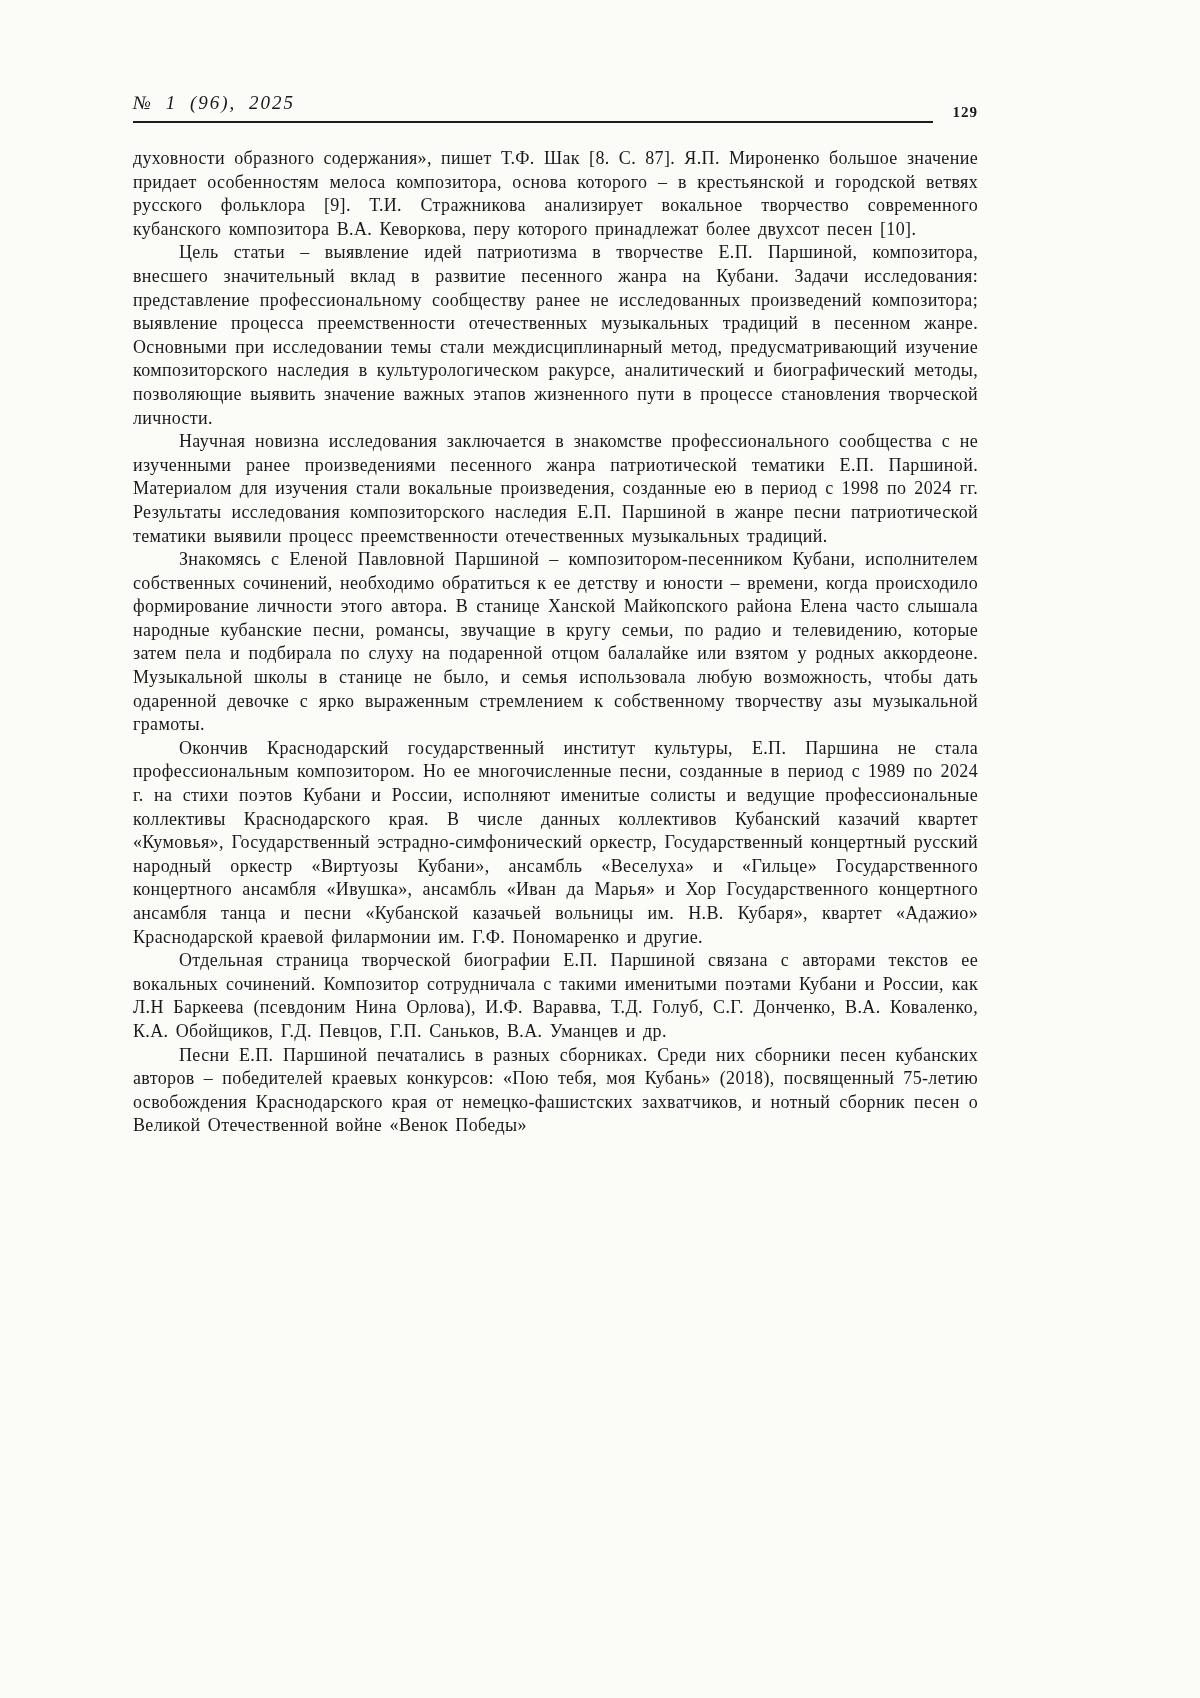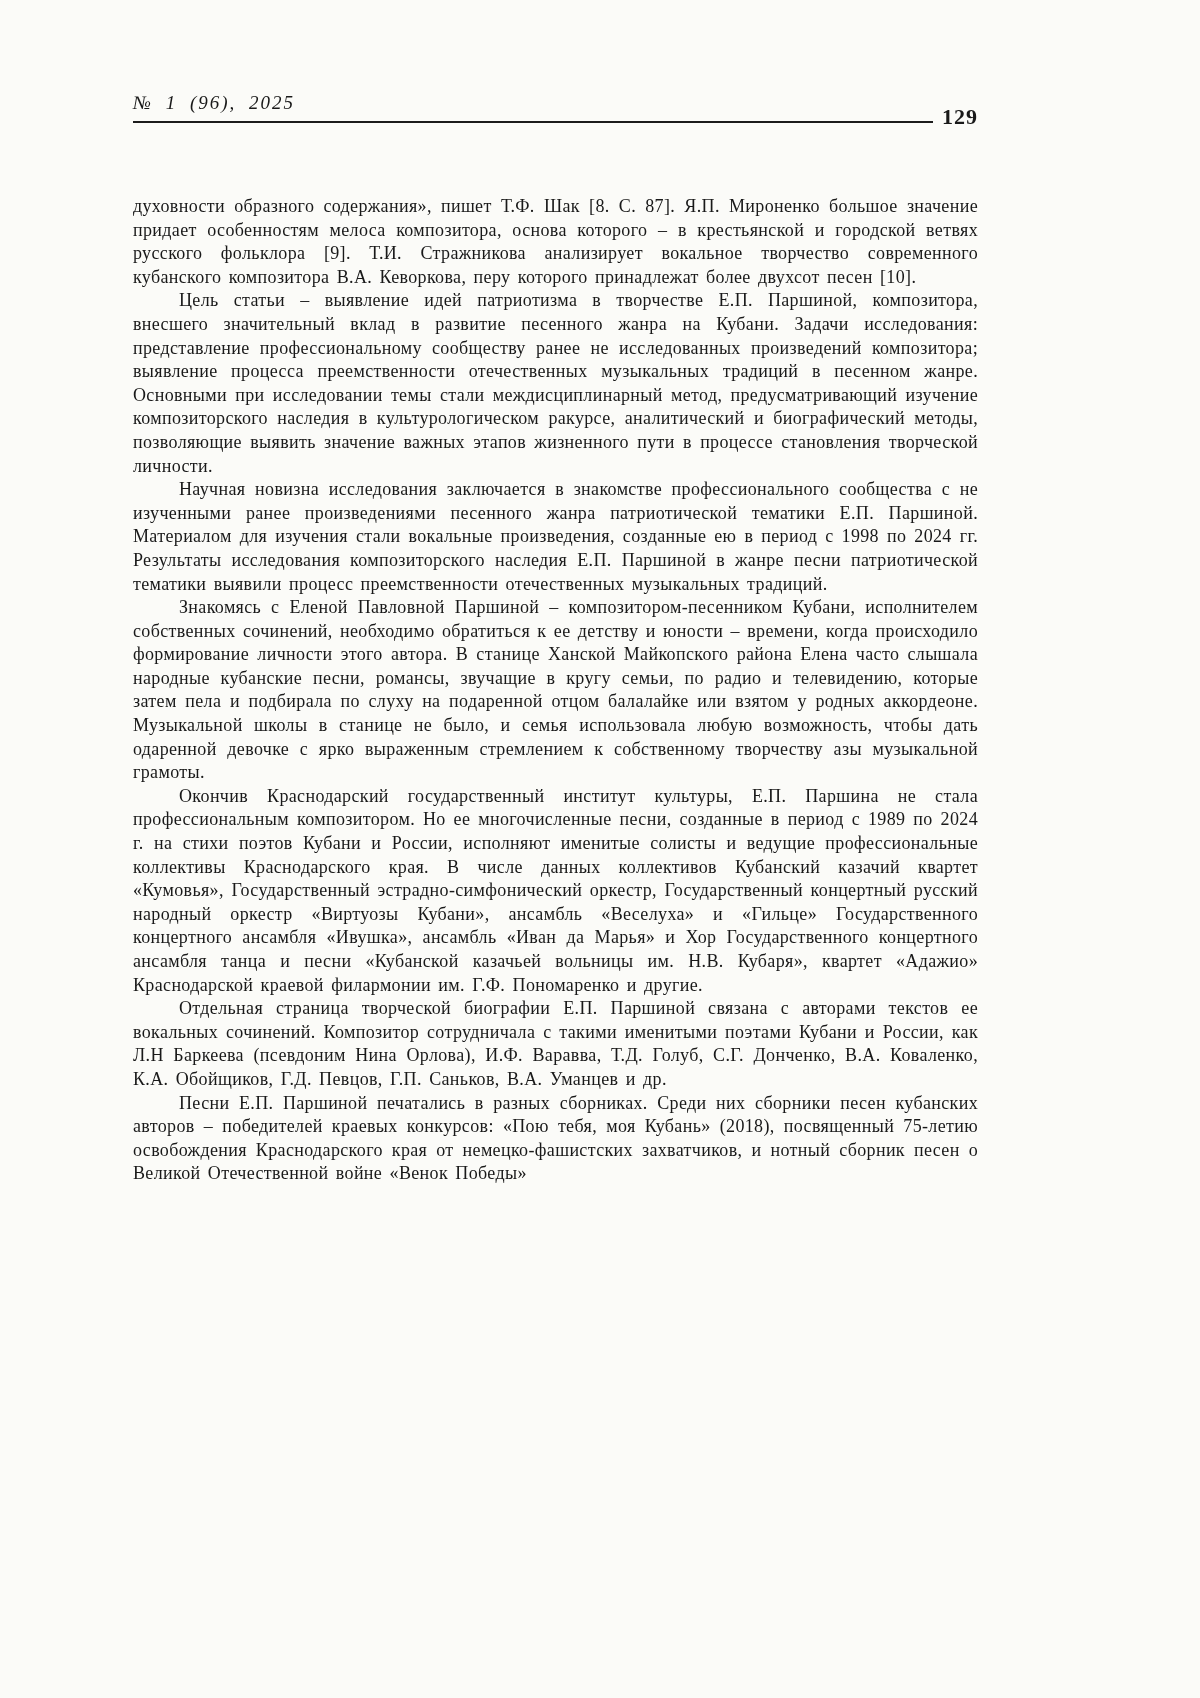--- a/index.html
+++ b/index.html
@@ -44,25 +44,25 @@
     width: 800px;
     border-bottom: 2.2px solid #1c1c1c;
     height: 0;
   }
   .page-number {
     position: absolute;
     right: 0;
     top: 12px;
     font-style: normal;
     font-weight: bold;
-    font-size: 22px;
+    font-size: 15px;
     letter-spacing: 1px;
   }
   .article-body {
-    margin-top: 72px;
+    margin-top: 24px;
     width: 100%;
   }
   .para {
     margin: 0;
     text-align: justify;
     font-size: 18px;
     line-height: 23.6px;
     letter-spacing: 0.35px;
     word-spacing: 2.5px;
     text-indent: 46px;

